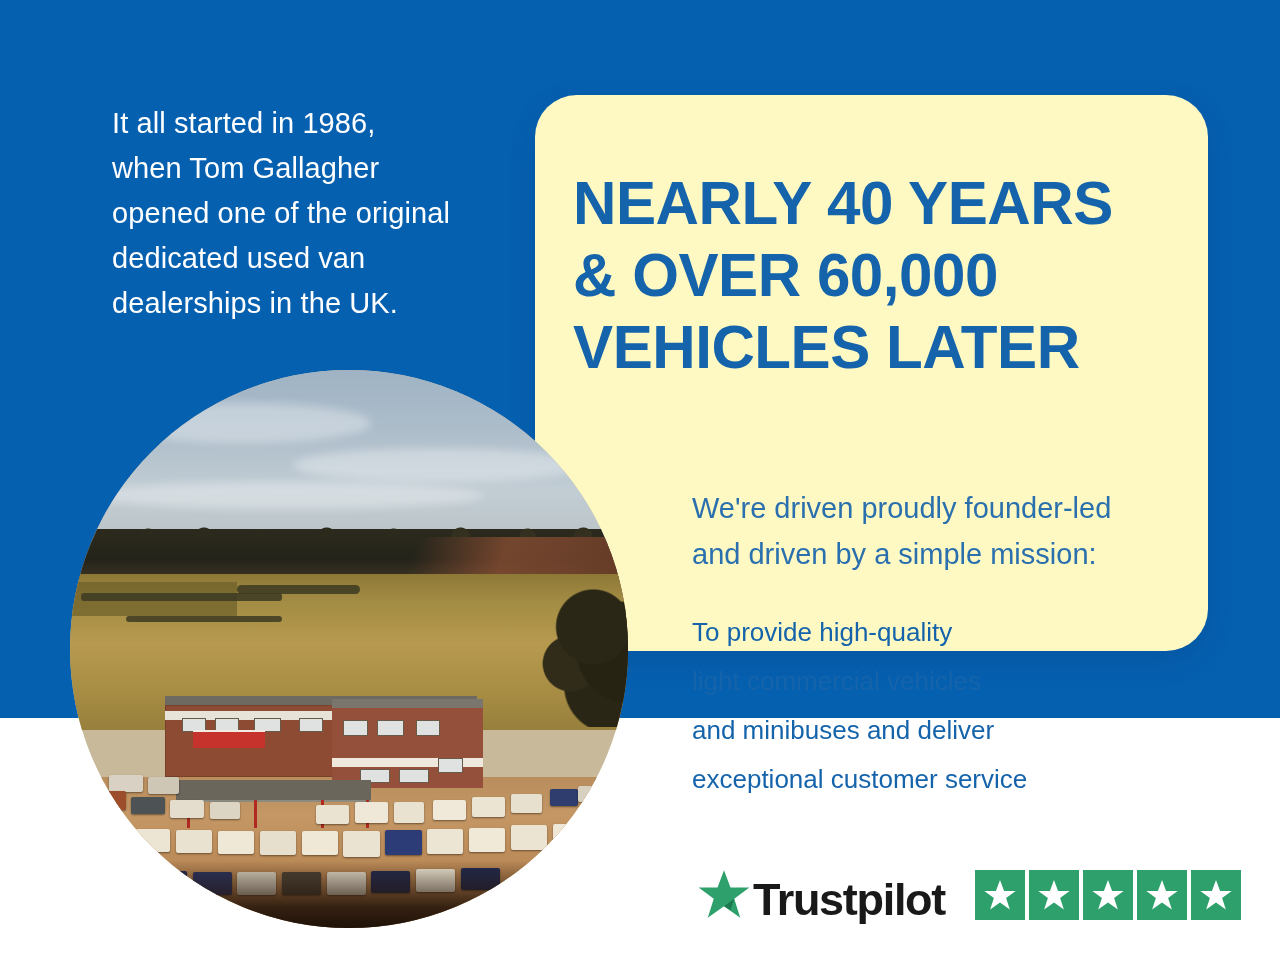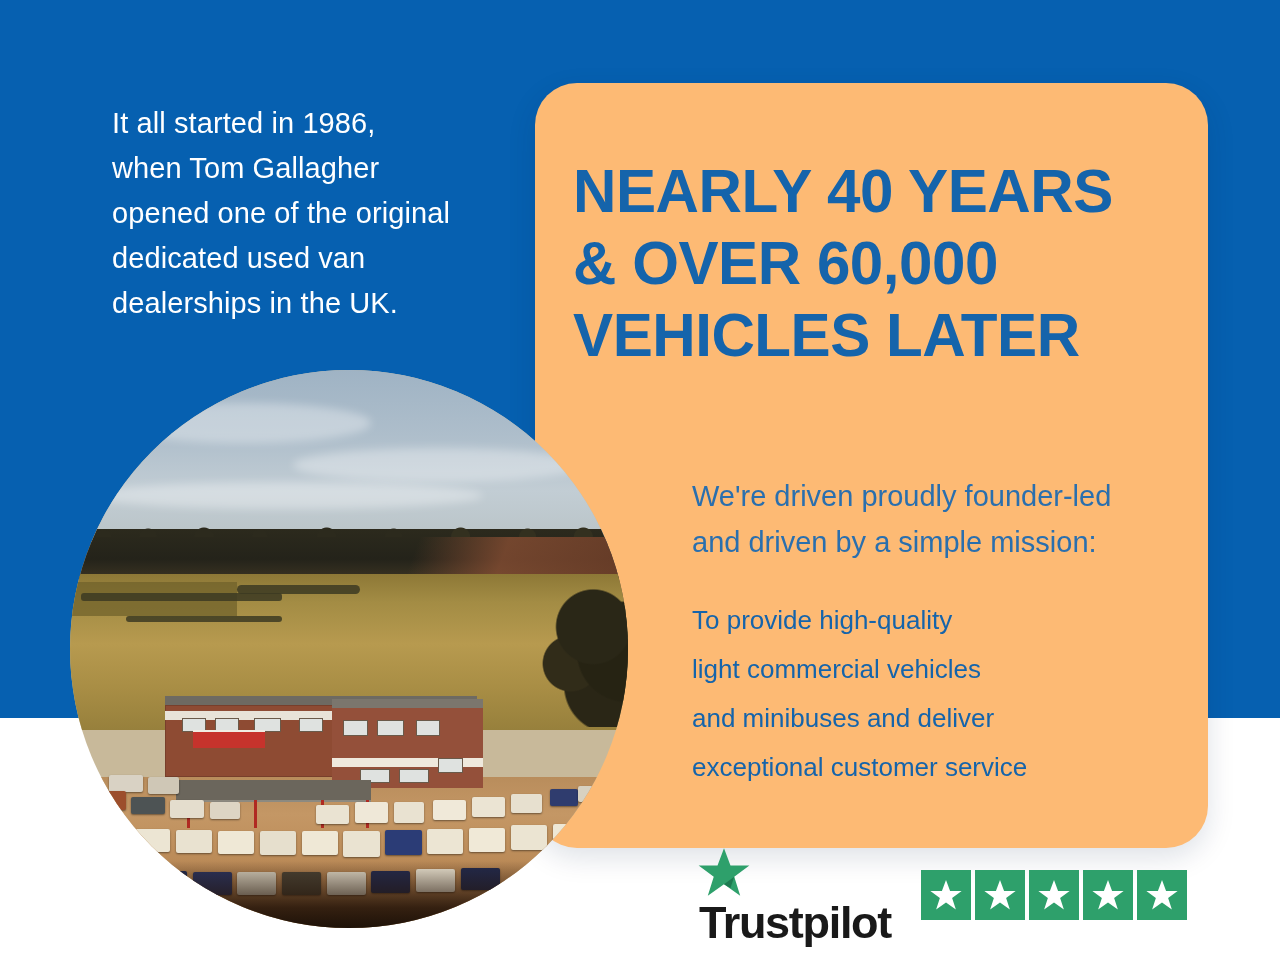--- a/index.html
+++ b/index.html
@@ -246,24 +246,24 @@
   .van {
     position: absolute;
     border-radius: 2px;
     box-shadow: 0 1px 2px rgba(0,0,0,0.45);
   }
 
   
   .white-card {
     position: absolute;
     left: 535px;
-    top: 83px;
+    top: 95px;
     width: 673px;
-    height: 765px;
-    background: #fdba74;
+    height: 556px;
+    background: #fef9c3;
     border-radius: 42px;
     z-index: 4;
     box-shadow: 0 10px 28px rgba(0,30,70,0.13);
   }
 
   .headline {
     position: absolute;
     left: 38px;
     top: 72px;
     width: 610px;
@@ -307,22 +307,21 @@
     position: absolute;
     left: 697px;
     top: 864px;
     height: 62px;
     display: flex;
     align-items: center;
     z-index: 8;
   }
   .tp-logo {
     display: flex;
-    align-items: flex-start;
-    flex-direction: column;
+    align-items: flex-end;
   }
   .tp-star-mark {
     width: 54px;
     height: 54px;
     display: block;
   }
   .tp-wordmark {
     color: #191919;
     font-size: 45px;
     font-weight: 700;

